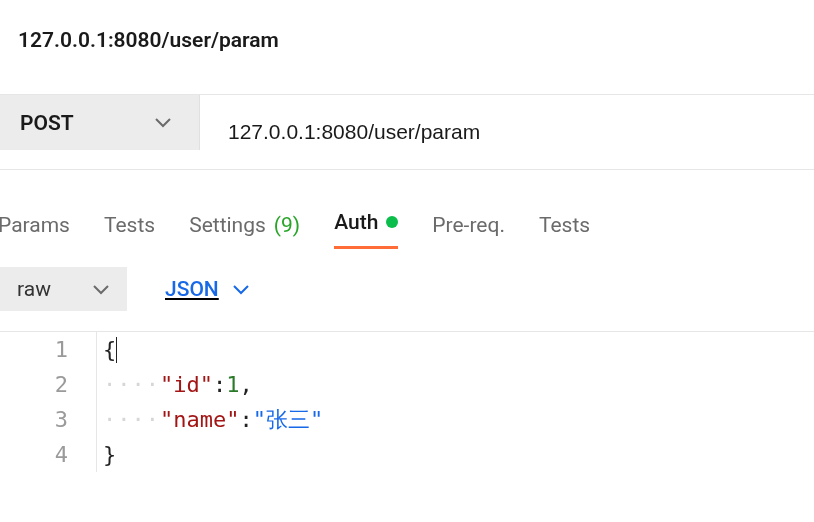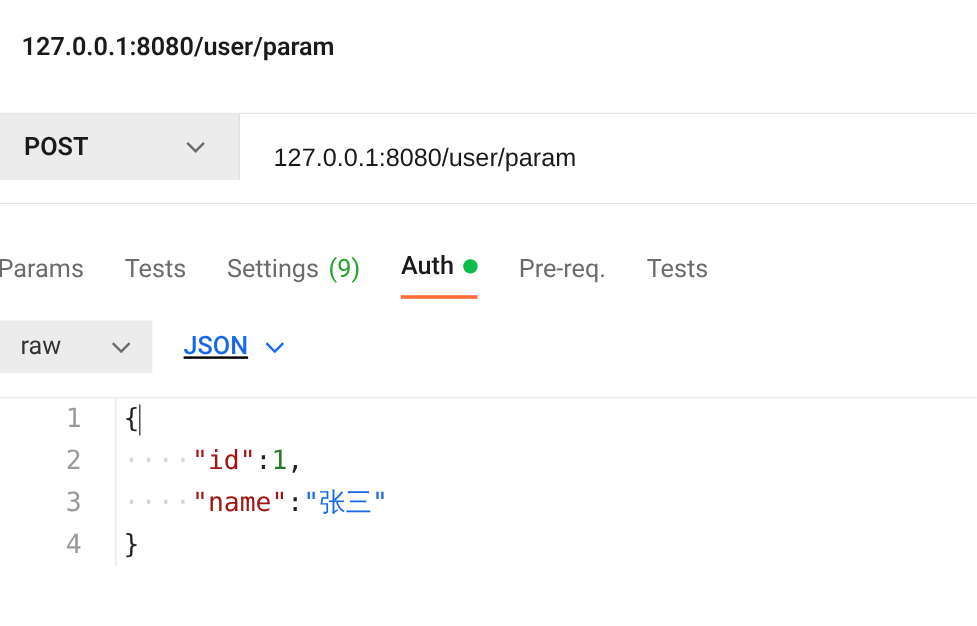--- a/index.html
+++ b/index.html
@@ -92,21 +92,21 @@
     .green-dot {
       width: 12px;
       height: 12px;
       border-radius: 50%;
       background: #0bbd4a;
       display: inline-block;
     }
     .body-options {
       display: flex;
       align-items: center;
-      gap: 20px;
+      gap: 32px;
       padding: 18px 0 18px 0;
     }
     .raw-selector {
       display: flex;
       align-items: center;
       gap: 12px;
       background: #ececec;
       padding: 10px 18px;
       width: 128px;
       justify-content: space-between;

